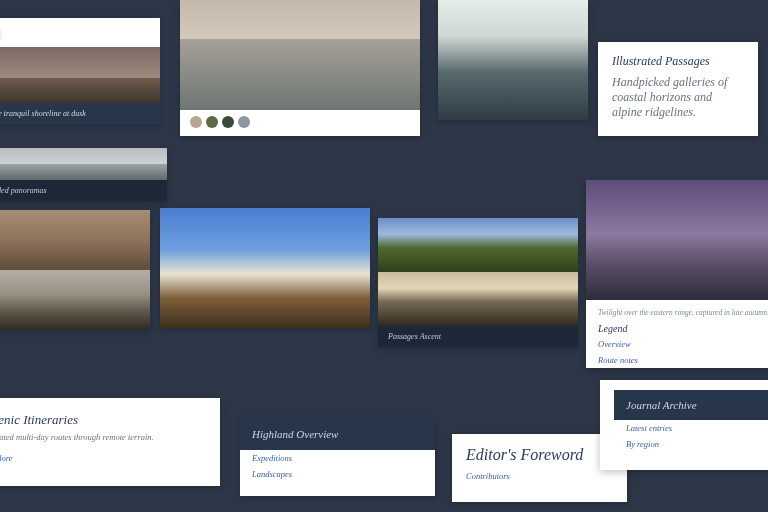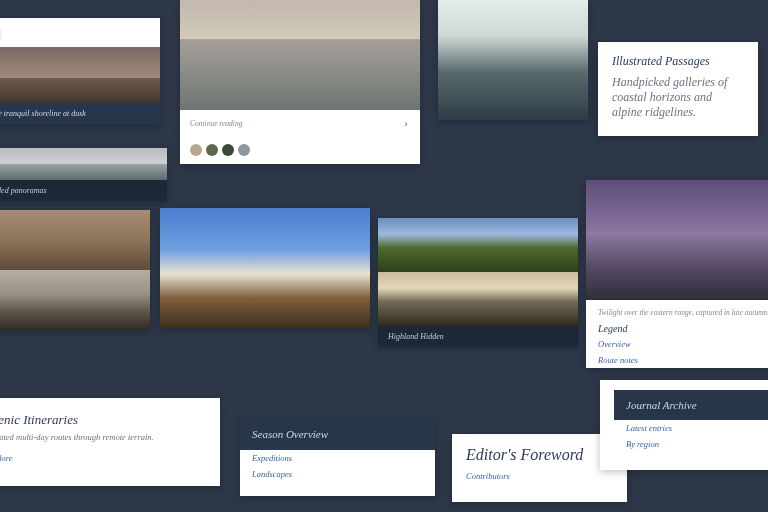--- a/index.html
+++ b/index.html
@@ -103,24 +103,20 @@
   <div class="strip-dark">Overlooking the tranquil shoreline at dusk</div>
 </div>
 
 <div id="card-m" class="card">
   <div class="thumb coast-gray"></div>
   <div class="strip-darker">Recommended panoramas</div>
 </div>
 
 <div id="card-b" class="card" style="position:absolute;">
   <div class="thumb ocean-gray"></div>
-  <div style="position:relative; padding:8px 10px 10px; background:#fff;">
-    <span class="mini" style="padding:0">Continue reading</span>
-    <span class="arrow-btn chev">›</span>
-  </div>
   <div class="beads">
     <span style="background:#b7a790"></span><span style="background:#5c6a4a"></span><span style="background:#3b4a3a"></span><span style="background:#8d97a2"></span>
   </div>
 </div>
 
 <div id="card-c" class="card">
   <div class="thumb ocean-rock"></div>
 </div>
 
 <div id="card-d" class="card">
@@ -134,41 +130,41 @@
 </div>
 
 <div id="card-f" class="card">
   <div class="thumb mountain"></div>
 </div>
 
 <div id="card-g" class="card" style="position:absolute">
   <div class="thumb green-hills" style="height:54px"></div>
   <div class="thumb sunset-hills" style="height:54px; position:relative">
   </div>
-  <div class="strip-darker">Highland Hidden</div>
+  <div class="strip-darker">Passages Ascent</div>
 </div>
 
 <div id="card-h" class="card">
   <div class="thumb purple-cloud"></div>
   <div style="background:#fff">
     <div class="mini" style="padding:8px 12px 4px">Twilight over the eastern range, captured in late autumn.</div>
     <div class="plain-head" style="font-size:10px; padding:2px 12px">Legend</div>
     <a class="small-link">Overview</a>
     <a class="small-link">Route notes</a>
   </div>
 </div>
 
 <div id="card-i" class="card">
   <div class="plain-head" style="padding:0 0 4px; font-size:13px">Scenic Itineraries</div>
   <div style="font-size:8.5px; font-style:italic; color:#6b7280; padding-bottom:8px">Curated multi-day routes through remote terrain.</div>
   <a class="small-link" style="padding-left:0">Explore</a>
 </div>
 
 <div id="card-j" class="card">
-  <div class="strip-dark" style="font-size:11px; padding:10px 12px">Season Overview</div>
+  <div class="strip-dark" style="font-size:11px; padding:10px 12px">Highland Overview</div>
   <a class="small-link">Expeditions</a>
   <a class="small-link">Landscapes</a>
 </div>
 
 <div id="card-k" class="card">
   <div class="plain-head" style="padding:0 0 4px; font-size:16px">Editor's Foreword</div>
   <a class="small-link" style="padding-left:0">Contributors</a>
 </div>
 
 <div id="card-l" class="card">

